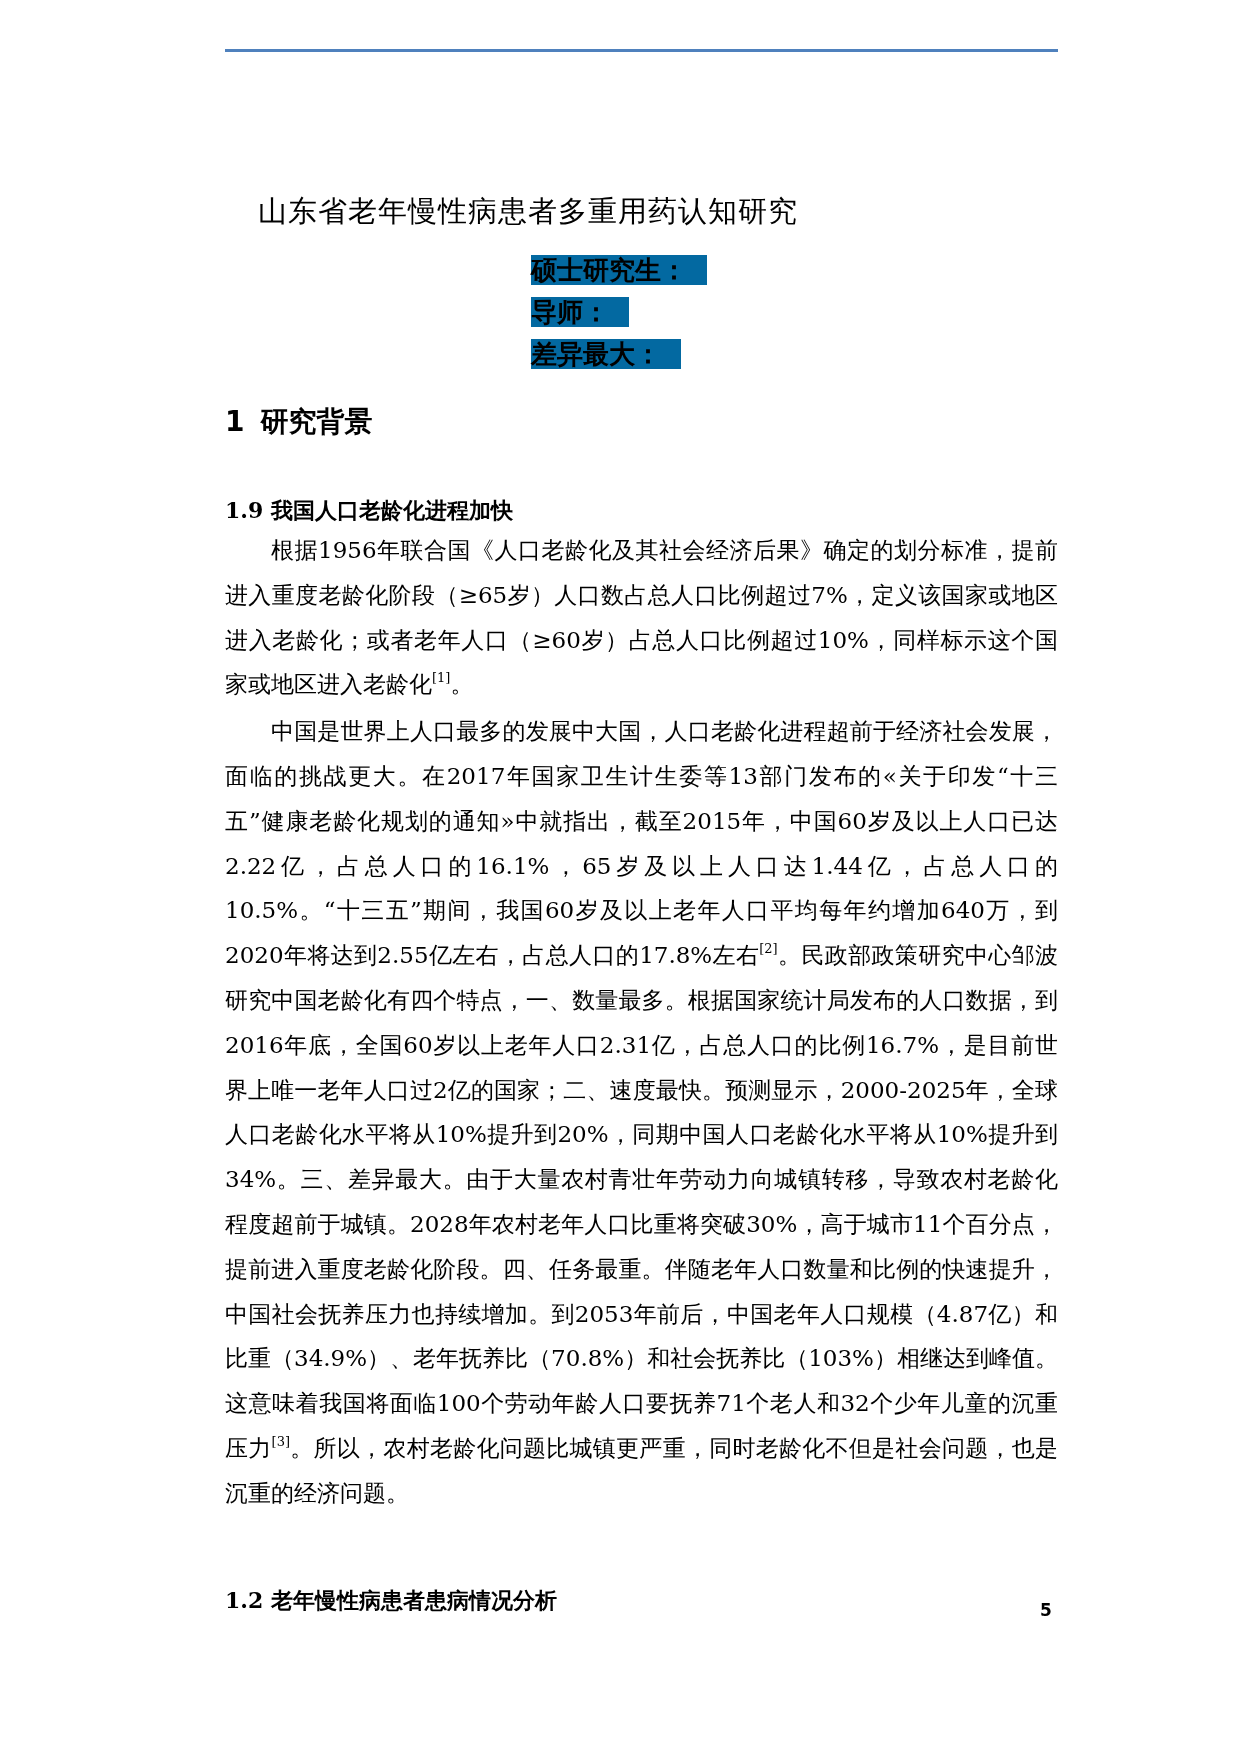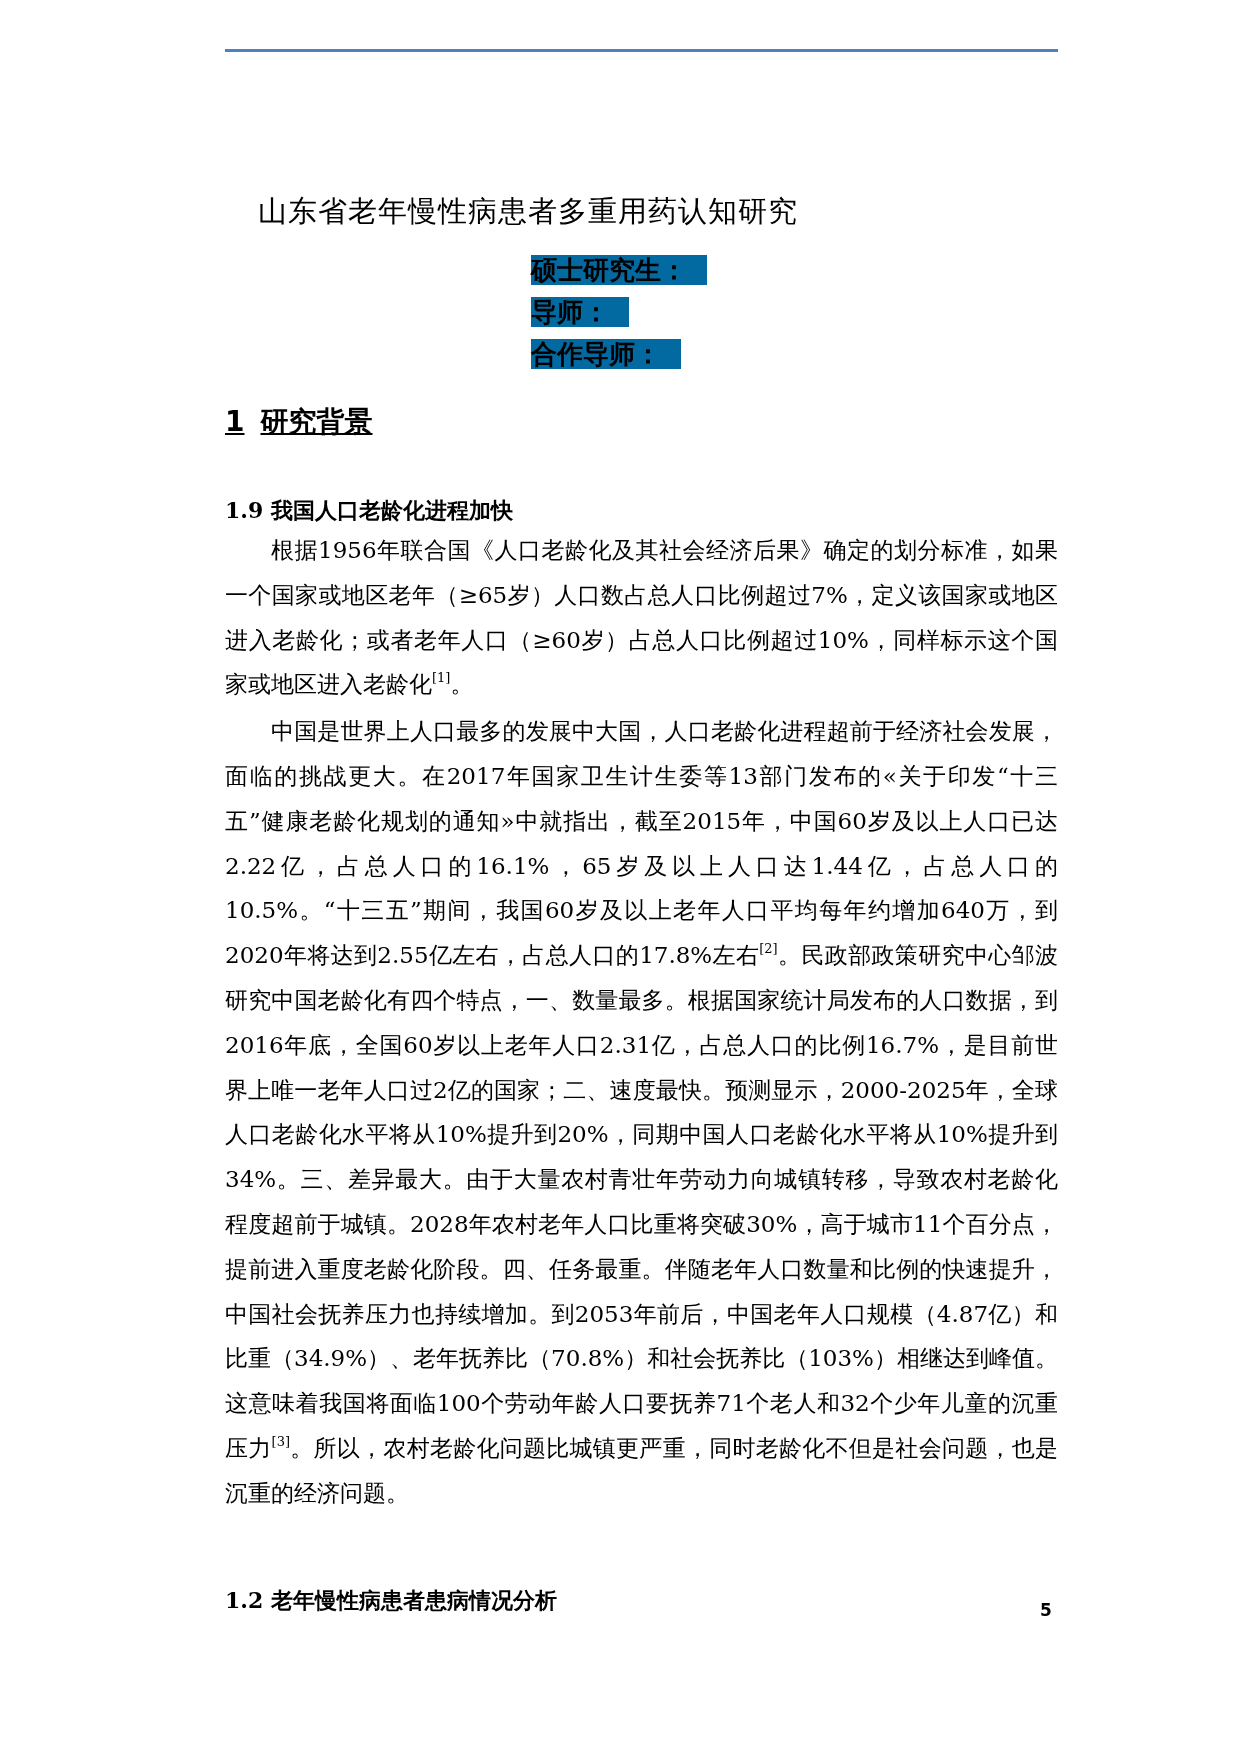--- a/index.html
+++ b/index.html
@@ -6,21 +6,21 @@
     body { width: 1240px; height: 1754px; position: relative; overflow: hidden;
            font-family: "DejaVu Serif", "Liberation Serif", serif; color: #000; }
     .header-rule { position: absolute; left: 225px; top: 49px; width: 833px; height: 3px; background: #4f81bd; }
     .title { position: absolute; left: 0; width: 1056px; top: 192px; text-align: center;
              font-family: "DejaVu Sans", "Liberation Sans", sans-serif; font-size: 29px; letter-spacing: 1px; }
     .authors { position: absolute; left: 531px; top: 252px; }
     .author-line { display: block; margin-bottom: 6px; }
     .author-line span { background: #0369a1; font-family: "DejaVu Sans", "Liberation Sans", sans-serif;
                         font-weight: bold; font-size: 26px; line-height: 36px; padding-right: 20px; }
     .h1 { position: absolute; left: 225px; top: 403px; font-family: "DejaVu Sans", "Liberation Sans", sans-serif;
-          font-size: 28px; font-weight: bold; text-decoration: underline; }
+          font-size: 28px; font-weight: bold; }
     .h1 .num { margin-right: 16px; }
     .h2 { position: absolute; left: 225px; font-family: "DejaVu Serif", "Liberation Serif", serif;
           font-size: 22px; font-weight: bold; }
     .h2-a { top: 496px; }
     .h2-b { top: 1586px; }
     .body-text { position: absolute; left: 225px; top: 528px; width: 833px;
                  font-size: 23px; line-height: 44.8px; text-align: justify; }
     .body-text p { margin: 0; text-indent: 2em; }
     .body-text p.p2 { margin-top: 2px; }
     sup { font-size: 13px; vertical-align: 10px; line-height: 0; }
@@ -30,29 +30,29 @@
 </head>
 <body>
 
 <div class="header-rule"></div>
 
 <div class="title">山东省老年慢性病患者多重用药认知研究</div>
 
 <div class="authors">
   <div class="author-line"><span>硕士研究生：</span></div>
   <div class="author-line"><span>导师：</span></div>
-  <div class="author-line"><span>合作导师：</span></div>
+  <div class="author-line"><span>差异最大：</span></div>
 </div>
 
 <div class="h1">
   <span class="num">1</span><span>研究背景</span>
 </div>
 
 <div class="h2 h2-a">1.9 我国人口老龄化进程加快</div>
 
 <div class="body-text">
-  <p><span>根据1956年联合国《人口老龄化及其社会经济后果》确定的划分标准，如果一个国家或地区老年（≥65岁）人口数占总人口比例超过7%，定义该国家或地区进入老龄化；或者老年人口（≥60岁）占总人口比例超过10%，同样标示这个国家或地区进入老龄化</span><sup>[1]</sup><span>。</span></p>
+  <p><span>根据1956年联合国《人口老龄化及其社会经济后果》确定的划分标准，提前进入重度老龄化阶段（≥65岁）人口数占总人口比例超过7%，定义该国家或地区进入老龄化；或者老年人口（≥60岁）占总人口比例超过10%，同样标示这个国家或地区进入老龄化</span><sup>[1]</sup><span>。</span></p>
   <p class="p2"><span>中国是世界上人口最多的发展中大国，人口老龄化进程超前于经济社会发展，面临的挑战更大。在2017年国家卫生计生委等13部门发布的«关于印发“十三五”健康老龄化规划的通知»中就指出，截至2015年，中国60岁及以上人口已达2.22亿，占总人口的16.1%，65岁及以上人口达1.44亿，占总人口的10.5%。“十三五”期间，我国60岁及以上老年人口平均每年约增加640万，到2020年将达到2.55亿左右，占总人口的17.8%左右</span><sup>[2]</sup><span>。民政部政策研究中心邹波研究中国老龄化有四个特点，一、数量最多。根据国家统计局发布的人口数据，到2016年底，全国60岁以上老年人口2.31亿，占总人口的比例16.7%，是目前世界上唯一老年人口过2亿的国家；二、速度最快。预测显示，2000-2025年，全球人口老龄化水平将从10%提升到20%，同期中国人口老龄化水平将从10%提升到34%。三、差异最大。由于大量农村青壮年劳动力向城镇转移，导致农村老龄化程度超前于城镇。2028年农村老年人口比重将突破30%，高于城市11个百分点，提前进入重度老龄化阶段。四、任务最重。伴随老年人口数量和比例的快速提升，中国社会抚养压力也持续增加。到2053年前后，中国老年人口规模（4.87亿）和比重（34.9%）、老年抚养比（70.8%）和社会抚养比（103%）相继达到峰值。这意味着我国将面临100个劳动年龄人口要抚养71个老人和32个少年儿童的沉重压力</span><sup>[3]</sup><span>。所以，农村老龄化问题比城镇更严重，同时老龄化不但是社会问题，也是沉重的经济问题。</span></p>
 </div>
 
 <div class="h2 h2-b">1.2 老年慢性病患者患病情况分析</div>
 
 <div class="page-number">5</div>
 
 </body></html>

